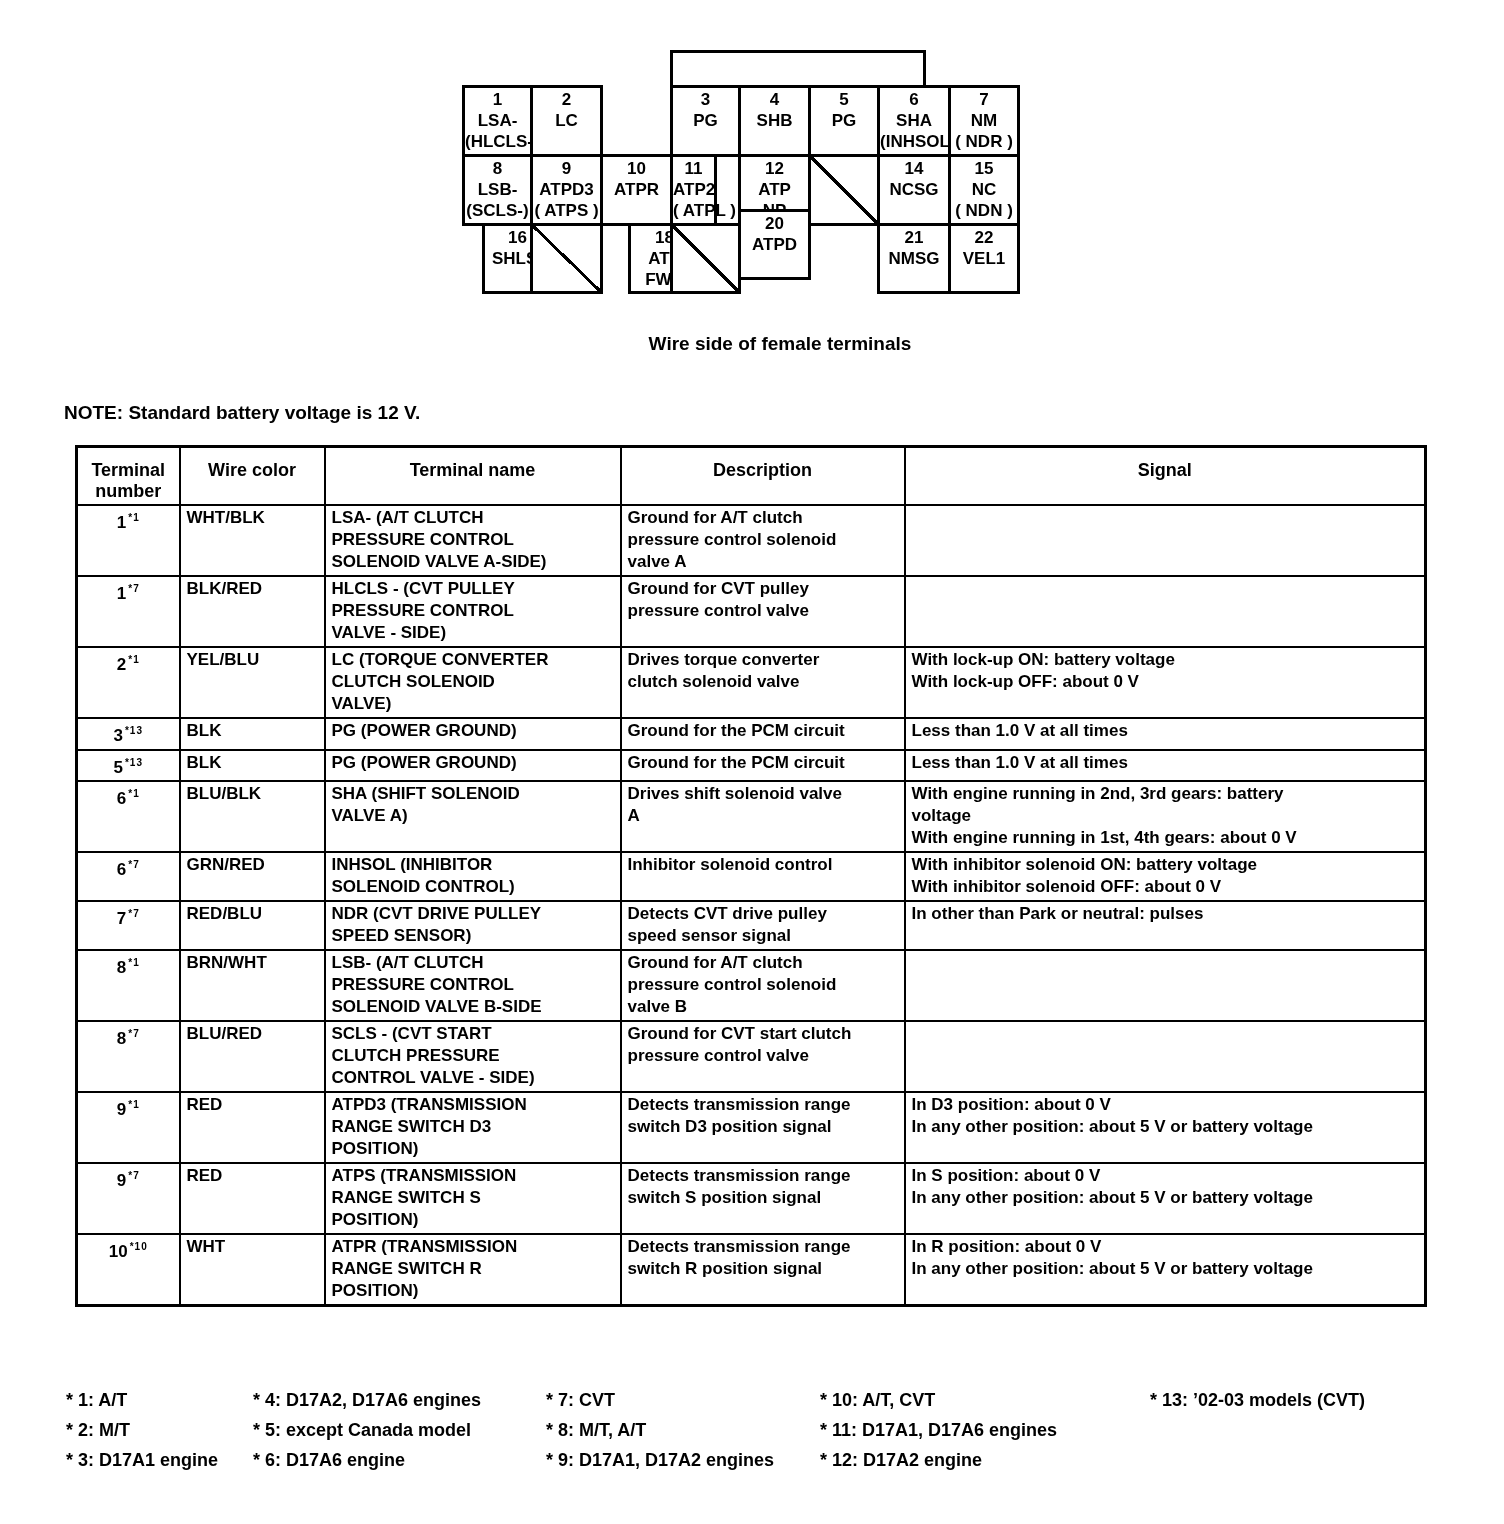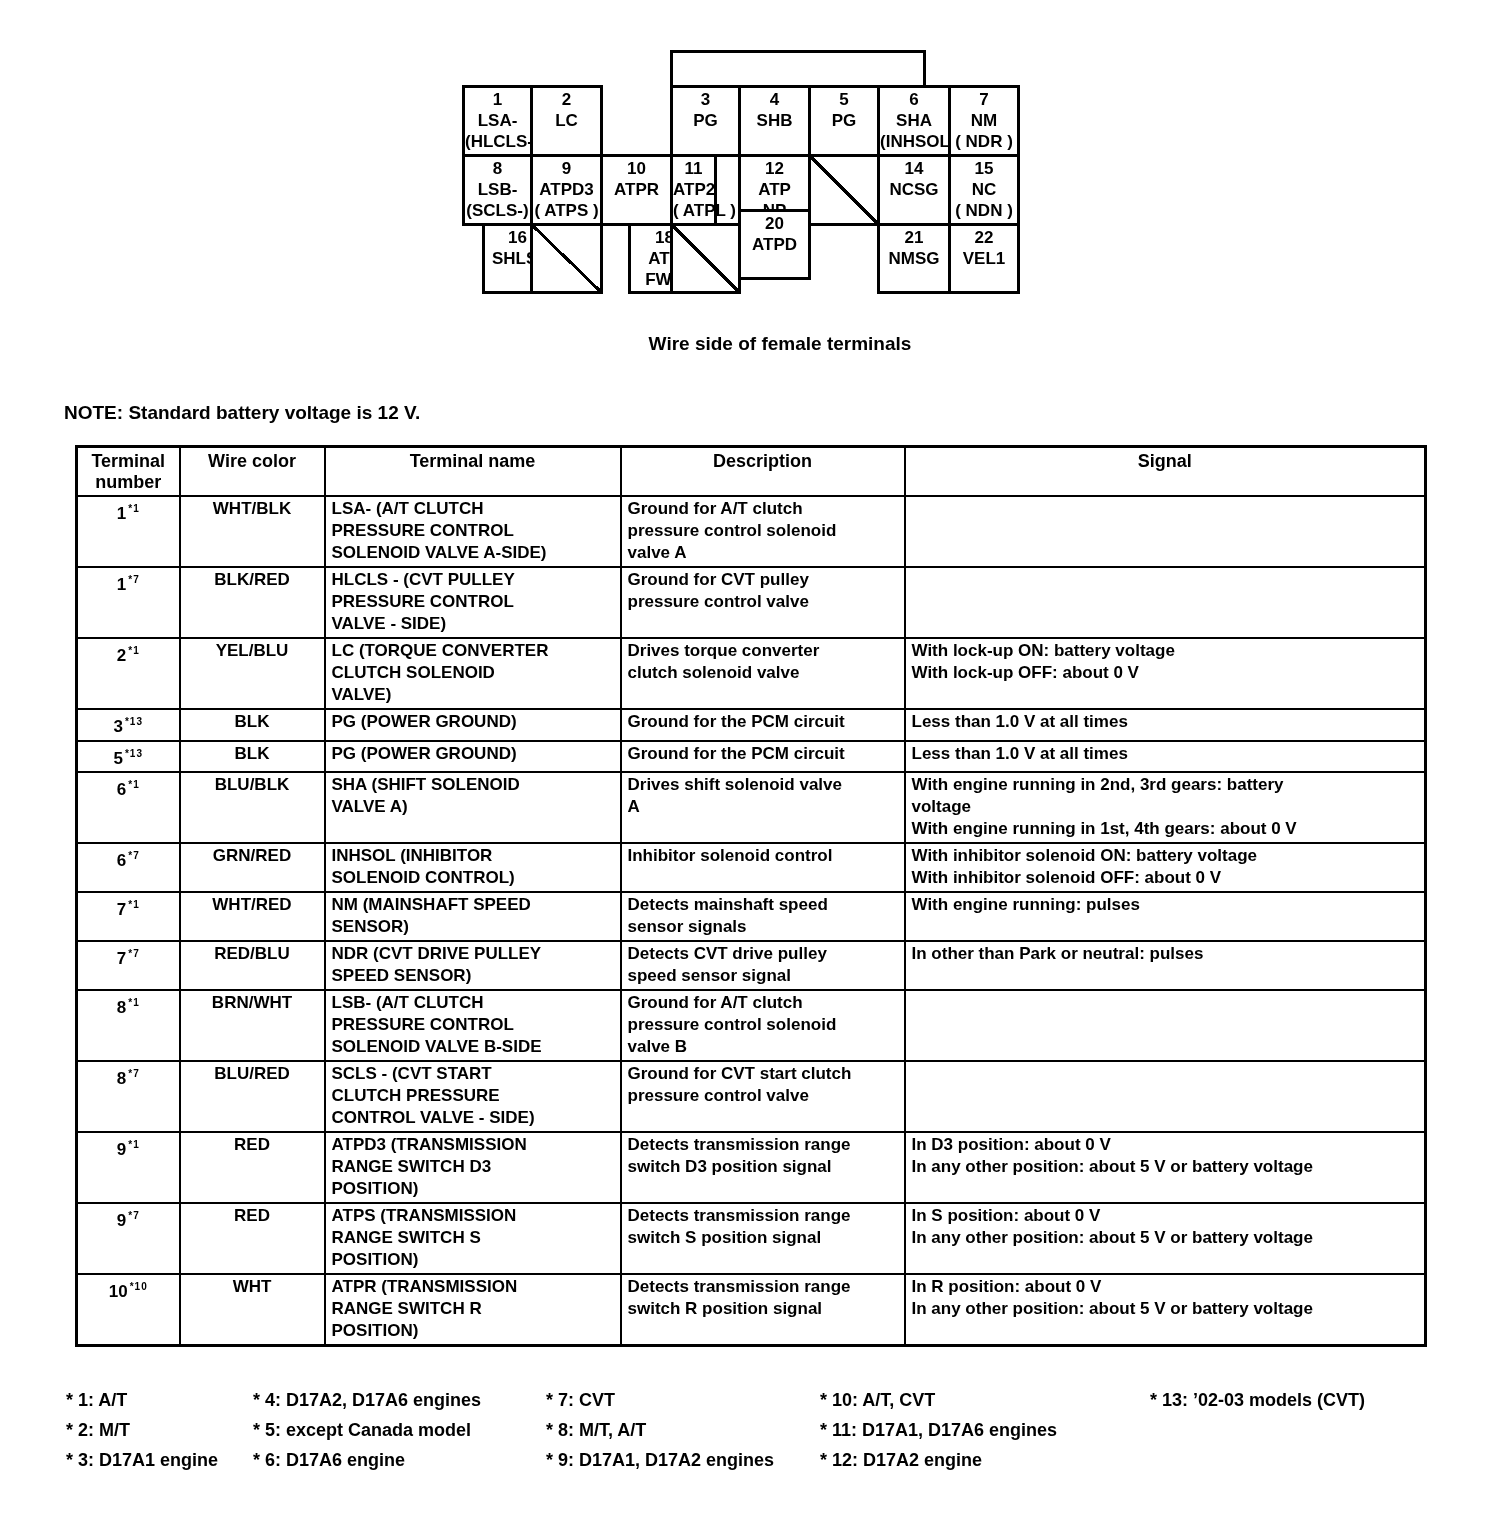--- a/index.html
+++ b/index.html
@@ -29,29 +29,29 @@
     font-size:19px;font-weight:bold;
   }
   .note{position:absolute;left:64px;top:402px;font-size:19px;font-weight:bold;}
   
   table.terminals{
     position:absolute;left:75px;top:445px;border-collapse:collapse;
     table-layout:fixed;background:#fff;border:3px solid #000;
   }
   .terminals th{
     border:2px solid #000;font-size:18px;font-weight:bold;text-align:center;
-    vertical-align:top;padding:3px 2px 2px;line-height:21px;white-space:pre-line;
+    vertical-align:top;padding:12px 2px 2px;line-height:21px;white-space:pre-line;
   }
   .terminals td{
     border:2px solid #000;font-size:17px;font-weight:bold;vertical-align:top;
     padding:1px 6px 2px;line-height:22px;white-space:pre-line;
   }
   .terminals td.c-term{text-align:center;padding-left:1px;padding-right:1px;}
   .terminals td.c-term sup{font-size:10px;vertical-align:super;margin-left:2px;letter-spacing:1px;}
-  .terminals td.c-wire{text-align:center;}
+  .terminals td.c-wire{}
   
   .fcol{position:absolute;top:1385px;}
   .fitem{font-size:18px;font-weight:bold;line-height:30px;white-space:nowrap;}
 </style>
 </head>
 <body>
 
 <div class="page">
 
   <div class="connector" id="connector">
@@ -229,29 +229,20 @@
         <tr>
           <td class="c-term"><span>6</span><sup>*7</sup></td>
           <td class="c-wire">GRN/RED</td>
           <td class="c-name">INHSOL (INHIBITOR
 SOLENOID CONTROL)</td>
           <td class="c-desc">Inhibitor solenoid control</td>
           <td class="c-sig">With inhibitor solenoid ON: battery voltage
 With inhibitor solenoid OFF: about 0 V</td>
         </tr>
         <tr>
-          <td class="c-term"><span>7</span><sup>*1</sup></td>
-          <td class="c-wire">WHT/RED</td>
-          <td class="c-name">NM (MAINSHAFT SPEED
-SENSOR)</td>
-          <td class="c-desc">Detects mainshaft speed
-sensor signals</td>
-          <td class="c-sig">With engine running: pulses</td>
-        </tr>
-        <tr>
           <td class="c-term"><span>7</span><sup>*7</sup></td>
           <td class="c-wire">RED/BLU</td>
           <td class="c-name">NDR (CVT DRIVE PULLEY
 SPEED SENSOR)</td>
           <td class="c-desc">Detects CVT drive pulley
 speed sensor signal</td>
           <td class="c-sig">In other than Park or neutral: pulses</td>
         </tr>
         <tr>
           <td class="c-term"><span>8</span><sup>*1</sup></td>

